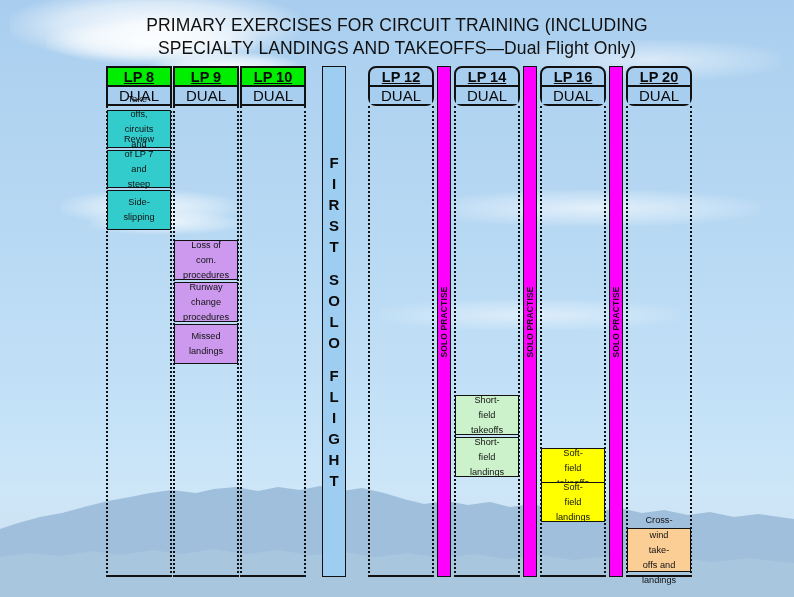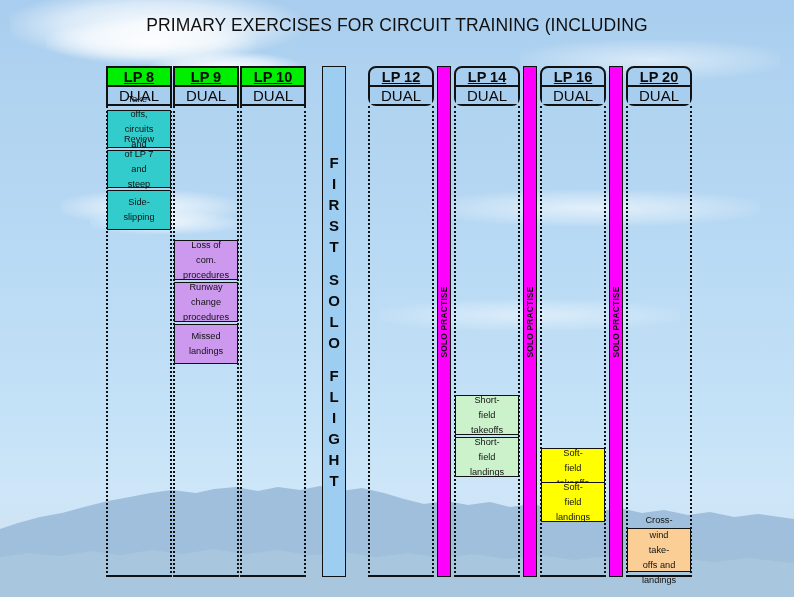--- a/index.html
+++ b/index.html
@@ -169,20 +169,21 @@
              L600,54 L620,51 L642,56 L664,53 L688,58 L710,55 L734,60 L758,57 L794,62
              L794,140 L0,140 Z" fill="#9bbcd9" opacity="0.93"></path>
     <path d="M0,100 L30,96 L60,99 L92,94 L120,98 L152,93 L182,97 L214,92 L246,97
              L278,93 L310,98 L344,95 L376,100 L408,96 L440,101 L474,97 L506,102
              L540,98 L574,103 L608,99 L642,104 L676,100 L712,105 L748,101 L794,106
              L794,140 L0,140 Z" fill="#a9c6de" opacity="0.9"></path>
   </svg>
 
   <div id="title">
     <div>PRIMARY EXERCISES FOR CIRCUIT TRAINING (INCLUDING</div>
+    <div>SPECIALTY LANDINGS AND TAKEOFFS—Dual Flight Only)</div>
   </div>
 
   <div id="grid">
       <div class="col lpcol" style="left: 0px; width: 66px;">
         <div class="body"></div>
         <div class="hdr">
           <div class="lp">LP 8</div>
           <div class="dual">DUAL</div>
         </div>
         <div class="blk teal" style="top: 44px; height: 38px;">Take-offs, circuits and landings</div>

